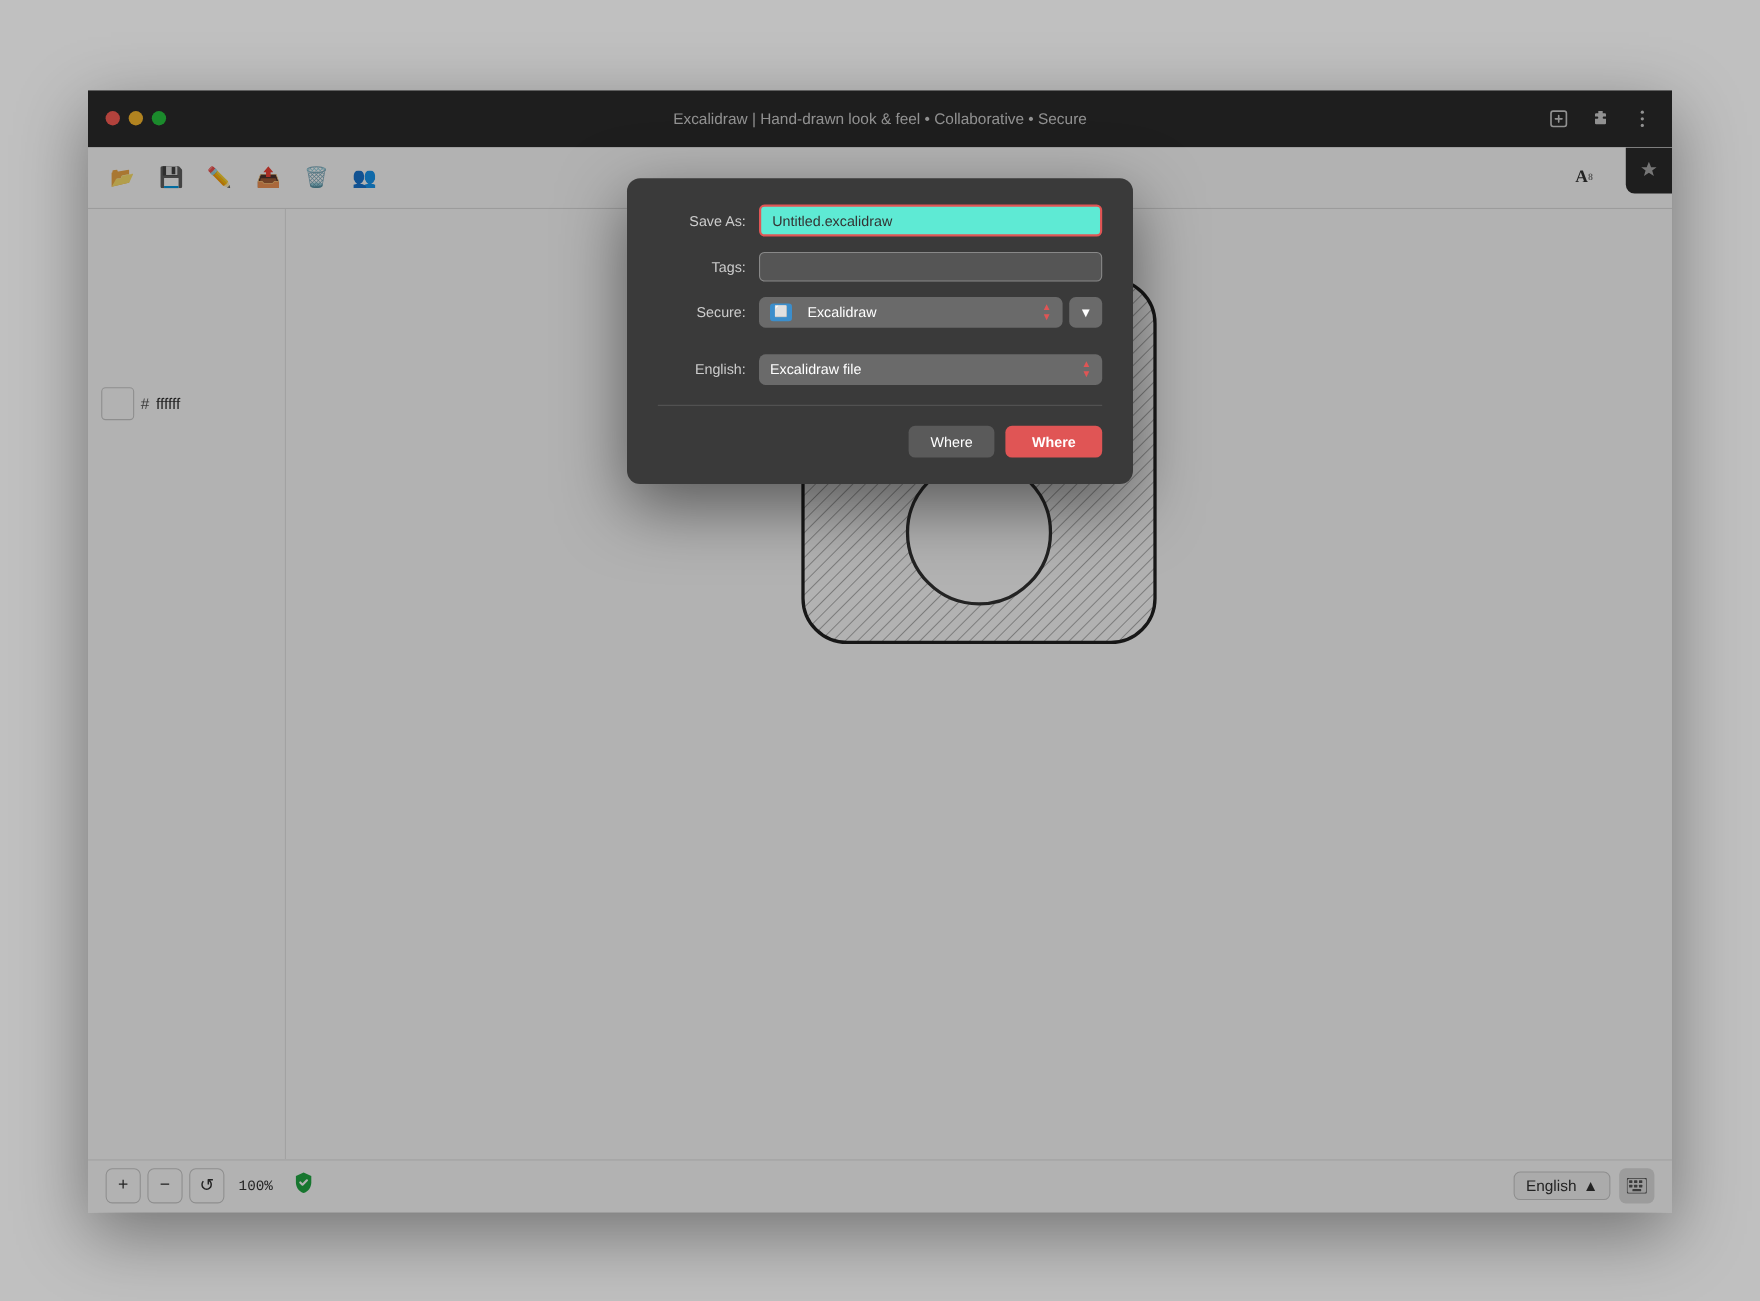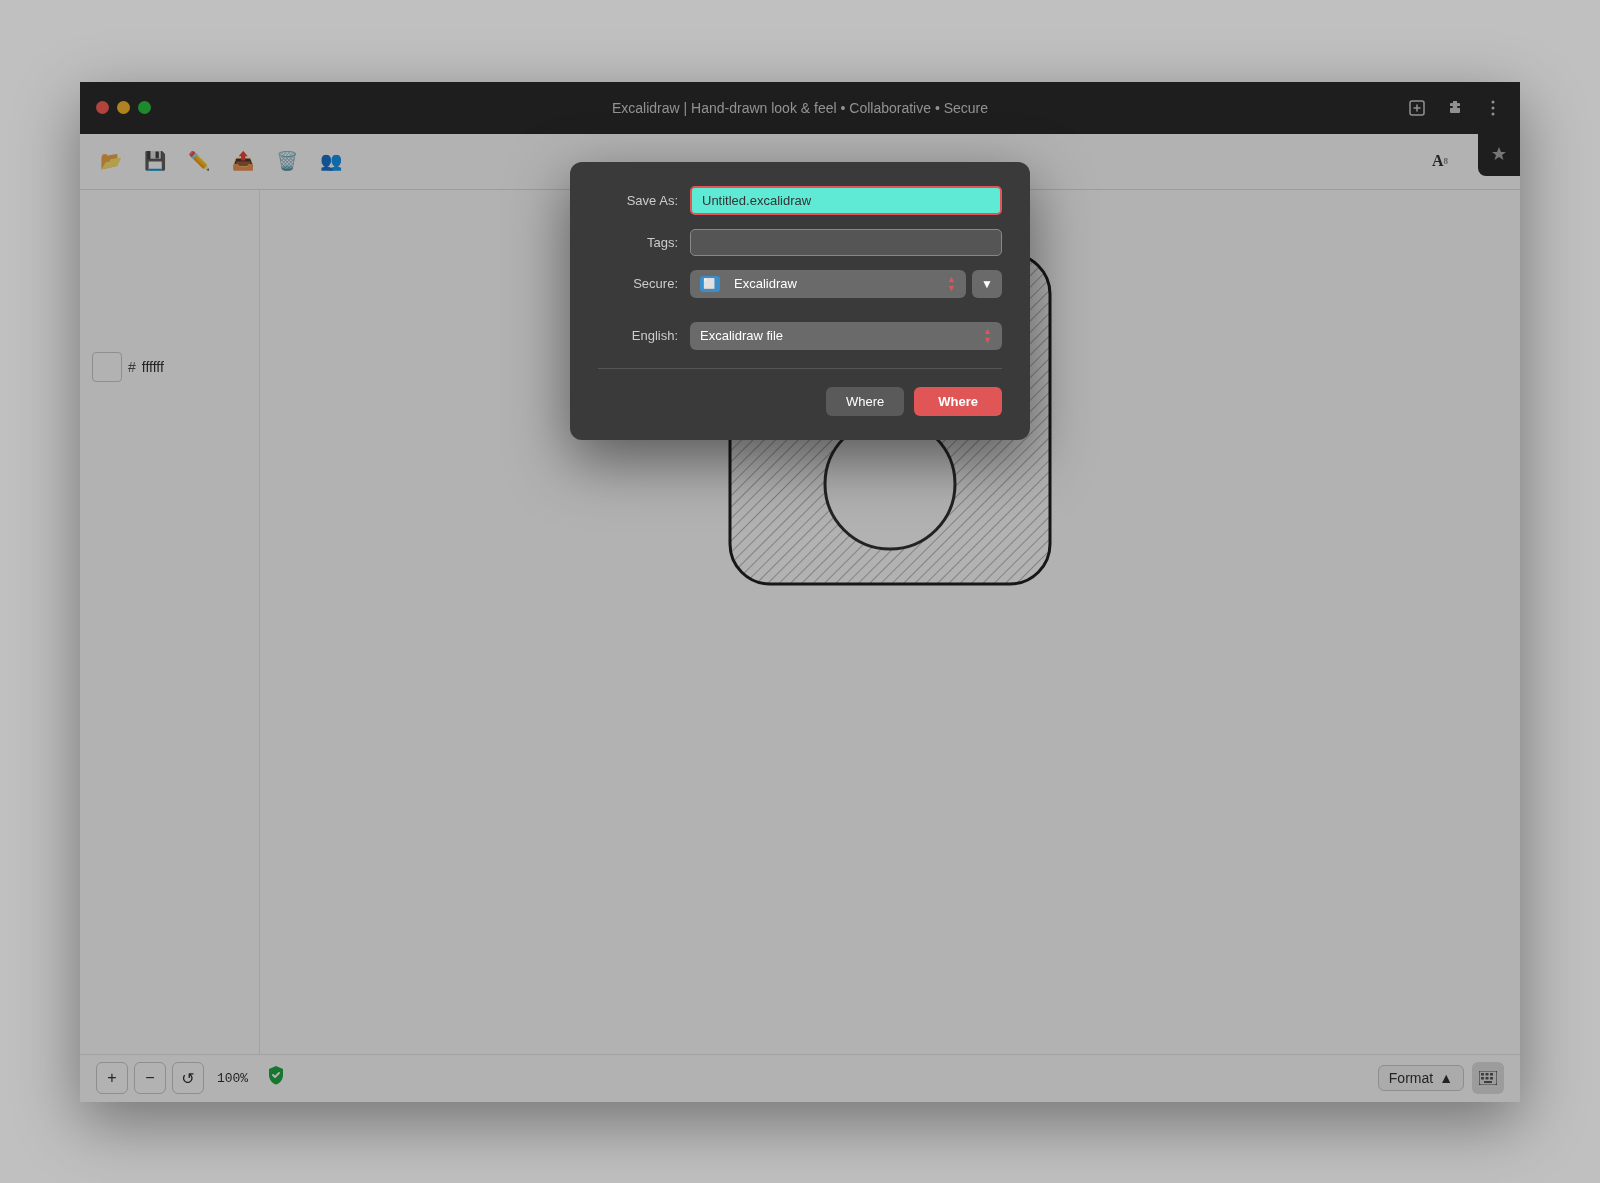--- a/index.html
+++ b/index.html
@@ -399,21 +399,21 @@
     <span class="zoom-level">100%</span>
     <span style="color:#22aa44;font-size:22px;margin-left:4px;">
       <svg width="22" height="22" viewBox="0 0 22 22">
         <path d="M11 2L4 5v6c0 4.4 3 8.5 7 9.5 4-1 7-5.1 7-9.5V5L11 2z" fill="#22aa44"></path>
         <path d="M8 11l2 2 4-4" stroke="white" stroke-width="2" fill="none" stroke-linecap="round" stroke-linejoin="round"></path>
       </svg>
     </span>
 
     <div style="margin-left:auto;display:flex;align-items:center;gap:8px;">
       <div class="lang-select">
-        <span>Format</span>
+        <span>English</span>
         <span>▲</span>
       </div>
       <div class="keyboard-icon">
         <svg width="18" height="14" viewBox="0 0 18 14" fill="#555">
           <rect x="0" y="0" width="18" height="14" rx="2" fill="none" stroke="#555" stroke-width="1.2"></rect>
           <rect x="2" y="2" width="3" height="2.5" rx="0.5" fill="#555"></rect>
           <rect x="6.5" y="2" width="3" height="2.5" rx="0.5" fill="#555"></rect>
           <rect x="11" y="2" width="3" height="2.5" rx="0.5" fill="#555"></rect>
           <rect x="2" y="6" width="3" height="2.5" rx="0.5" fill="#555"></rect>
           <rect x="6.5" y="6" width="3" height="2.5" rx="0.5" fill="#555"></rect>

